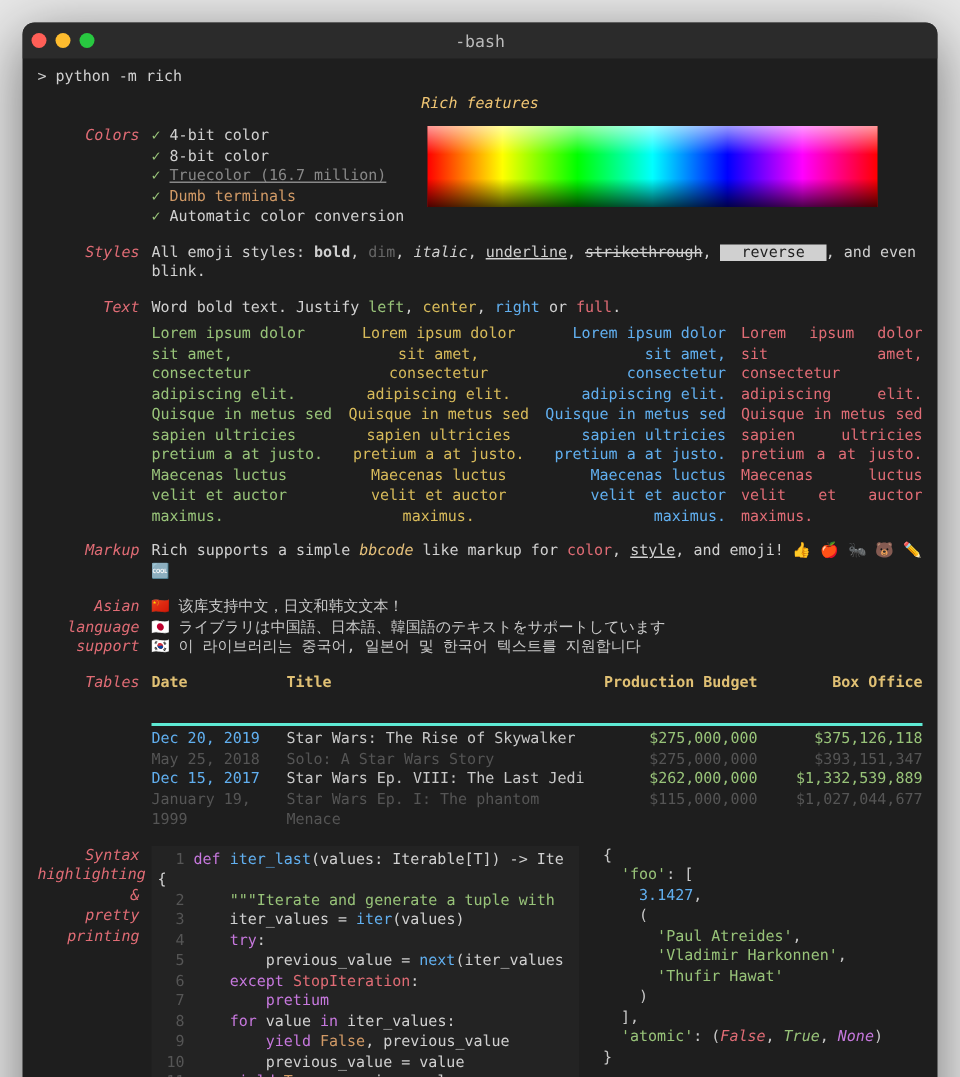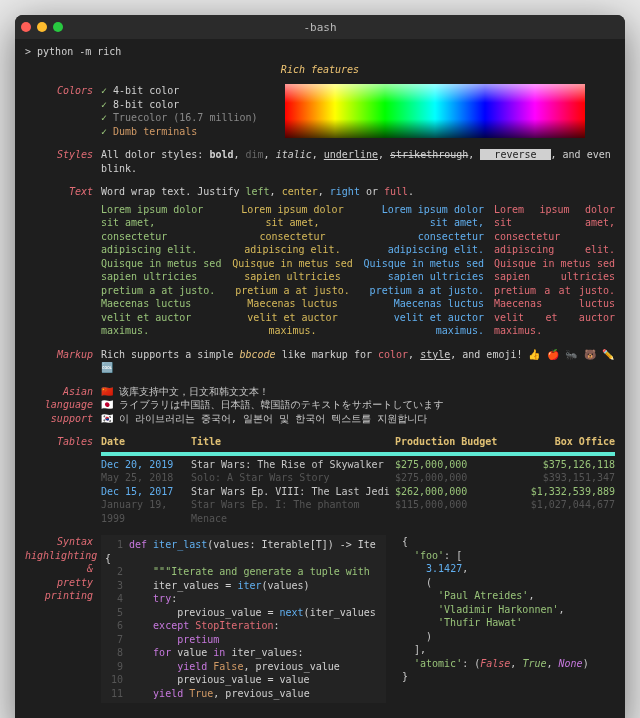--- a/index.html
+++ b/index.html
@@ -54,21 +54,21 @@
   .label {
     width: 76px;
     flex-shrink: 0;
     text-align: right;
     padding-right: 8px;
     color: #e06c75;
     font-style: italic;
   }
   .body { flex: 1; min-width: 0; }
   .tick { color: #98c379; }
-  .muted { color: #888; }
+  .muted { color: #888; text-decoration: underline; }
   .dimtxt { color: #666; }
   .dumb { color: #d19a66; }
   .yellow { color: #d7ba5a; }
   .bold { font-weight: bold; }
   .ital { font-style: italic; }
   .under { text-decoration: underline; }
   .strike { text-decoration: line-through; }
   .rev { background: #d0d0d0; color: #1e1e1e; padding: 0 14px; }
   .spectrum {
     position: absolute;
@@ -83,25 +83,25 @@
   .colors-wrap { position: relative; }
   .lorem-cols { display: flex; gap: 10px; }
   .lorem { flex:1; }
   .lorem.l { color: #98c379; text-align: left; }
   .lorem.c { color: #d7ba5a; text-align: center; }
   .lorem.r { color: #61afef; text-align: right; }
   .lorem.j { color: #e06c75; text-align: justify; text-align-last: justify;}
   .flag { display:inline-block; width:12px; text-align:center; }
   .cjk { color: #c8c8c8; }
   .markupline .b { color: #e5c07b;}
-  .tbl-head { border-bottom: 4px solid #5eead4; padding-bottom:3px; margin-bottom:2px;}
+  .tbl-head { border-bottom: 2px solid #5eead4; padding-bottom:20px; margin-bottom:2px;}
   .tbl-row { display:flex; }
   .tbl-row span:nth-child(1){ width:90px; color:#61afef;}
   .tbl-row span:nth-child(2){ flex:1; color:#c8c8c8;}
-  .tbl-row span:nth-child(3){ width:110px; text-align:left; color:#98c379;}
+  .tbl-row span:nth-child(3){ width:110px; text-align:right; color:#98c379;}
   .tbl-row span:nth-child(4){ width:110px; text-align:right; color:#98c379;}
   .tbl-head span { color:#e0c074 !important; font-weight:bold;}
   .tbl-row.dim span { color:#555 !important; }
   .syntax-row { display:flex; gap:16px; }
   .code { flex: 1.3; background: #232323; padding: 3px 4px; }
   .ln { color:#555; display:inline-block; width:18px; text-align:right; margin-right:6px;}
   .kw { color:#c678dd;}
   .fn { color:#61afef;}
   .str { color:#98c379;}
   .op { color:#d19a66;}
@@ -135,36 +135,37 @@
 
     <div class="heading-line">Rich features</div>
 
     <div class="row colors-wrap">
       <div class="label">Colors</div>
       <div class="body">
         <div><span class="tick">✓ </span><span>4-bit color</span></div>
         <div><span class="tick">✓ </span><span>8-bit color</span></div>
         <div><span class="tick">✓ </span><span class="muted">Truecolor (16.7 million)</span></div>
         <div><span class="tick">✓ </span><span class="dumb">Dumb terminals</span></div>
+        <div><span class="tick">✓ </span><span>Automatic color conversion</span></div>
       </div>
       <div class="spectrum"></div>
     </div>
 
     <div class="row">
       <div class="label">Styles</div>
       <div class="body">
-        <span>All dolor styles: </span><span class="bold">bold</span>, <span class="dimtxt">dim</span>, <span class="ital">italic</span>, <span class="under">underline</span>, <span class="strike">strikethrough</span>, <span class="rev">reverse</span><span>, and even blink.</span>
+        <span>All emoji styles: </span><span class="bold">bold</span>, <span class="dimtxt">dim</span>, <span class="ital">italic</span>, <span class="under">underline</span>, <span class="strike">strikethrough</span>, <span class="rev">reverse</span><span>, and even blink.</span>
       </div>
     </div>
 
     <div class="row">
       <div class="label">Text</div>
       <div class="body">
         <div>
-          <span>Word wrap text. Justify </span><span style="color:#98c379">left</span><span>, </span><span class="yellow">center</span><span>, </span><span style="color:#61afef">right</span><span> or </span><span style="color:#e06c75">full</span><span>.</span>
+          <span>Word bold text. Justify </span><span style="color:#98c379">left</span><span>, </span><span class="yellow">center</span><span>, </span><span style="color:#61afef">right</span><span> or </span><span style="color:#e06c75">full</span><span>.</span>
         </div>
         <div class="lorem-cols" style="margin-top:4px;">
           <div class="lorem l">Lorem ipsum dolor sit amet, consectetur adipiscing elit. Quisque in metus sed sapien ultricies pretium a at justo. Maecenas luctus velit et auctor maximus.</div>
           <div class="lorem c">Lorem ipsum dolor sit amet, consectetur adipiscing elit. Quisque in metus sed sapien ultricies pretium a at justo. Maecenas luctus velit et auctor maximus.</div>
           <div class="lorem r">Lorem ipsum dolor sit amet, consectetur adipiscing elit. Quisque in metus sed sapien ultricies pretium a at justo. Maecenas luctus velit et auctor maximus.</div>
           <div class="lorem j">Lorem ipsum dolor sit amet, consectetur adipiscing elit. Quisque in metus sed sapien ultricies pretium a at justo. Maecenas luctus velit et auctor maximus.</div>
         </div>
       </div>
     </div>
 

